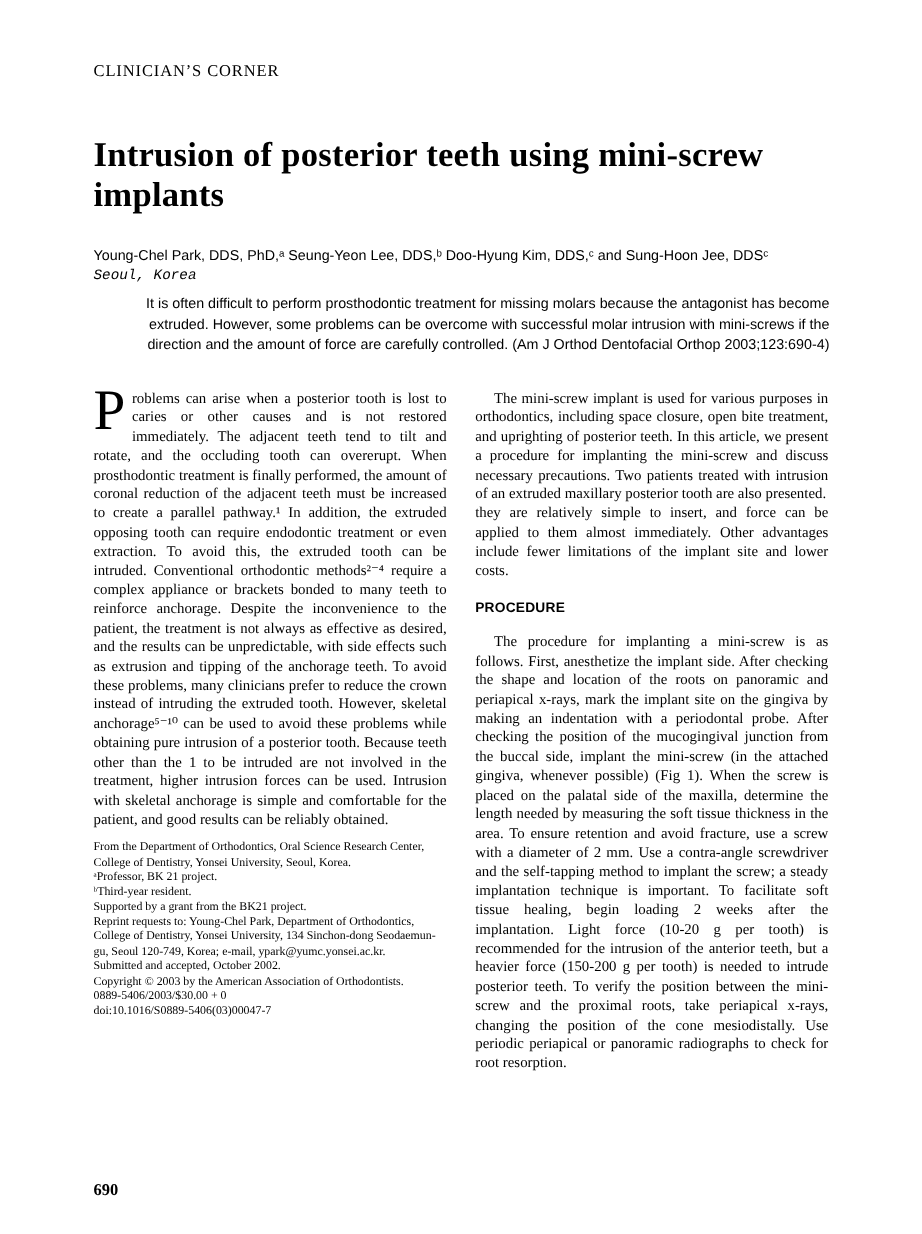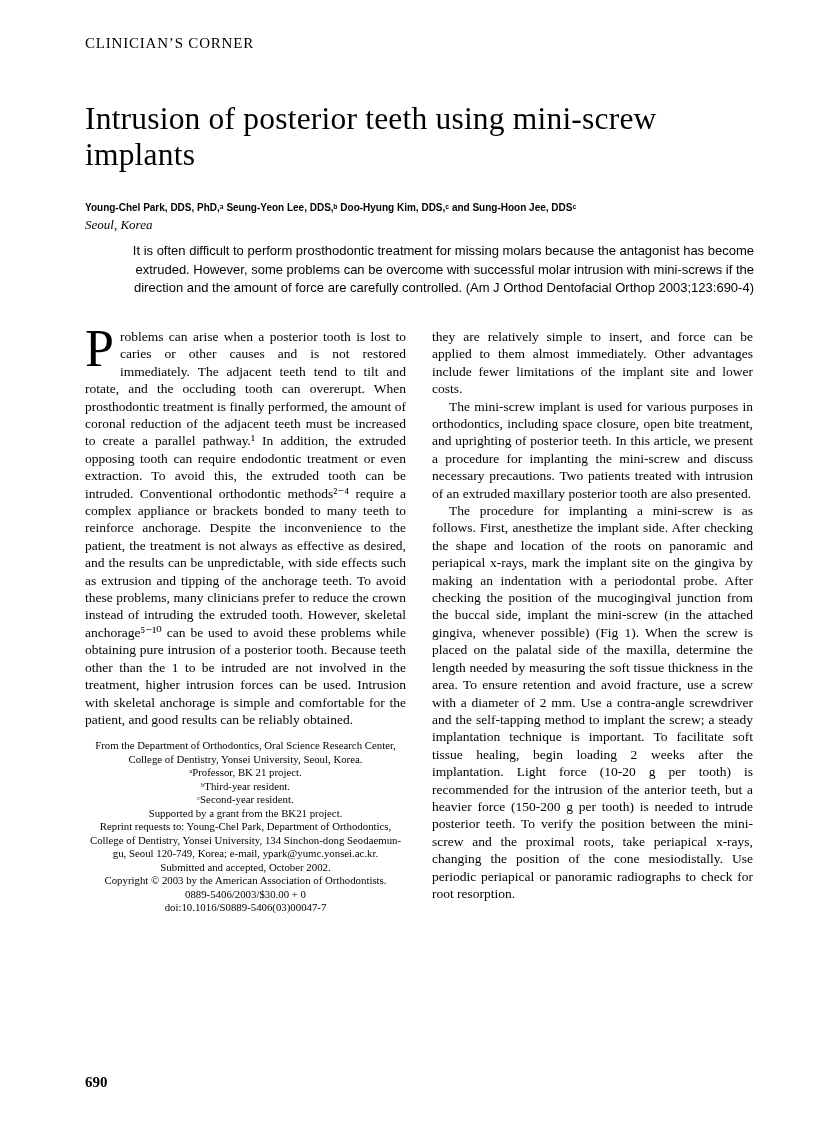--- a/index.html
+++ b/index.html
@@ -1,34 +1,34 @@
 <!DOCTYPE html>
 <html><head>
 <meta charset="utf-8">
 <style>
   * { margin:0; padding:0; box-sizing:border-box; }
   html, body { background:#ffffff; }
   body {
     width:838px; height:1122px; position:relative; overflow:hidden;
     font-family:"Liberation Serif","DejaVu Serif",serif; color:#000;
   }
-  .page { position:absolute; inset:0; padding:35px 84px 0 85px; }
+  .page { position:absolute; inset:0; padding:57px 84px 0 85px; }
 
   .section-label {
     font-size:15px; letter-spacing:0.8px; font-weight:400;
   }
   .title {
-    margin-top:49px; font-weight:400; font-size:31.5px; line-height:1.14;
+    margin-top:49px; font-weight:700; font-size:31.5px; line-height:1.14;
     letter-spacing:0.2px;
   }
   .authors {
     margin-top:29px; font-family:"Liberation Sans","DejaVu Sans",sans-serif;
-    font-weight:bold; font-size:10px;
+    font-weight:normal; font-size:13px;
   }
-  .affiliation { margin-top:4px; font-style:italic; font-size:13px; }
+  .affiliation { margin-top:4px; font-style:italic; font-size:13px;font-family:Liberation Mono, monospace; }
   .abstract {
     margin-top:9px; font-family:"Liberation Sans","DejaVu Sans",sans-serif;
     font-size:13px; line-height:1.44; text-align:right;
   }
 
   .columns { display:flex; gap:26px; margin-top:30px; }
   .col {
     width:321px; font-size:13.5px; line-height:17.4px; text-align:justify;
   }
   .body-p { text-align:justify; }
@@ -37,21 +37,21 @@
     float:left; font-size:52px; line-height:40px; padding:1px 6px 0 0;
     font-weight:400;
   }
   .section-heading {
     font-family:"Liberation Sans","DejaVu Sans",sans-serif;
     font-size:12.5px; font-weight:bold; letter-spacing:0.2px;
     margin:17px 0 13px 0; text-align:left;
   }
 
   .footnotes {
-    margin-top:11px; font-size:10.8px; line-height:13.5px; text-align:center;
+    margin-top:11px; font-size:10.8px; line-height:13.5px; text-align:left;
   }
   .footnotes p { margin:0; }
 
   .page-number {
     position:absolute; left:85px; top:1074px;
     font-weight:bold; font-size:15px;
   }
 </style>
 </head>
 <body>
@@ -71,33 +71,33 @@
 
     <div class="col">
       <p class="body-p">
         <span class="dropcap">P</span><span>roblems can arise when a posterior tooth is lost to caries or other causes and is not restored immediately. The adjacent teeth tend to tilt and rotate, and the occluding tooth can overerupt. When prosthodontic treatment is finally performed, the amount of coronal reduction of the adjacent teeth must be increased to create a parallel pathway.¹ In addition, the extruded opposing tooth can require endodontic treatment or even extraction. To avoid this, the extruded tooth can be intruded. Conventional orthodontic methods²⁻⁴ require a complex appliance or brackets bonded to many teeth to reinforce anchorage. Despite the inconvenience to the patient, the treatment is not always as effective as desired, and the results can be unpredictable, with side effects such as extrusion and tipping of the anchorage teeth. To avoid these problems, many clinicians prefer to reduce the crown instead of intruding the extruded tooth. However, skeletal anchorage⁵⁻¹⁰ can be used to avoid these problems while obtaining pure intrusion of a posterior tooth. Because teeth other than the 1 to be intruded are not involved in the treatment, higher intrusion forces can be used. Intrusion with skeletal anchorage is simple and comfortable for the patient, and good results can be reliably obtained.</span>
       </p>
 
       <div class="footnotes">
         <p>From the Department of Orthodontics, Oral Science Research Center, College of Dentistry, Yonsei University, Seoul, Korea.</p>
         <p>ᵃProfessor, BK 21 project.</p>
         <p>ᵇThird-year resident.</p>
-        <p>ᶜSecond-year resident.</p>
         <p>Supported by a grant from the BK21 project.</p>
         <p>Reprint requests to: Young-Chel Park, Department of Orthodontics, College of Dentistry, Yonsei University, 134 Sinchon-dong Seodaemun-gu, Seoul 120-749, Korea; e-mail, ypark@yumc.yonsei.ac.kr.</p>
         <p>Submitted and accepted, October 2002.</p>
         <p>Copyright © 2003 by the American Association of Orthodontists.</p>
         <p>0889-5406/2003/$30.00 + 0</p>
         <p>doi:10.1016/S0889-5406(03)00047-7</p>
       </div>
     </div>
 
     <div class="col">
+      <p class="body-p indent">The mini-screw implant is used for various purposes in orthodontics, including space closure, open bite treatment, and uprighting of posterior teeth. In this article, we present a procedure for implanting the mini-screw and discuss necessary precautions. Two patients treated with intrusion of an extruded maxillary posterior tooth are also presented.</p>
       <p class="body-p">they are relatively simple to insert, and force can be applied to them almost immediately. Other advantages include fewer limitations of the implant site and lower costs.</p>
-      <p class="body-p indent">The mini-screw implant is used for various purposes in orthodontics, including space closure, open bite treatment, and uprighting of posterior teeth. In this article, we present a procedure for implanting the mini-screw and discuss necessary precautions. Two patients treated with intrusion of an extruded maxillary posterior tooth are also presented.</p>
+      <h2 class="section-heading">PROCEDURE</h2>
       <p class="body-p indent">The procedure for implanting a mini-screw is as follows. First, anesthetize the implant side. After checking the shape and location of the roots on panoramic and periapical x-rays, mark the implant site on the gingiva by making an indentation with a periodontal probe. After checking the position of the mucogingival junction from the buccal side, implant the mini-screw (in the attached gingiva, whenever possible) (Fig 1). When the screw is placed on the palatal side of the maxilla, determine the length needed by measuring the soft tissue thickness in the area. To ensure retention and avoid fracture, use a screw with a diameter of 2 mm. Use a contra-angle screwdriver and the self-tapping method to implant the screw; a steady implantation technique is important. To facilitate soft tissue healing, begin loading 2 weeks after the implantation. Light force (10-20 g per tooth) is recommended for the intrusion of the anterior teeth, but a heavier force (150-200 g per tooth) is needed to intrude posterior teeth. To verify the position between the mini-screw and the proximal roots, take periapical x-rays, changing the position of the cone mesiodistally. Use periodic periapical or panoramic radiographs to check for root resorption.</p>
     </div>
 
   </div>
 
   <div class="page-number">690</div>
 
 </div>
 
 </body></html>

